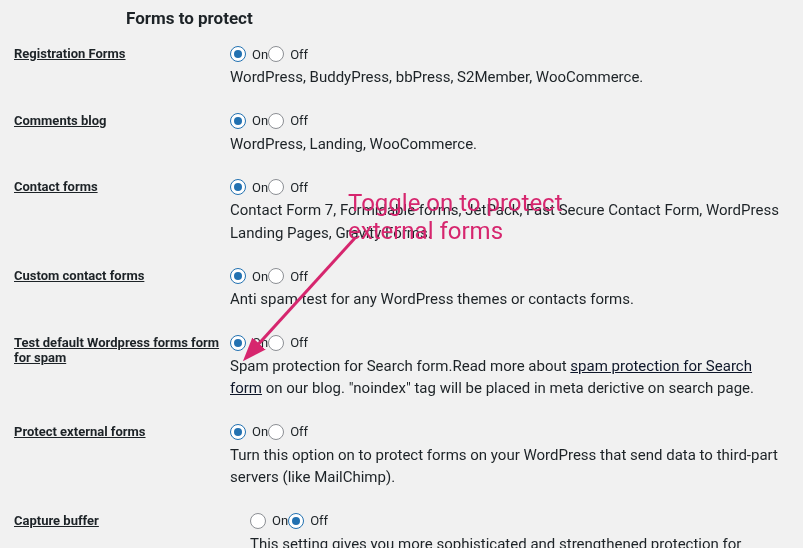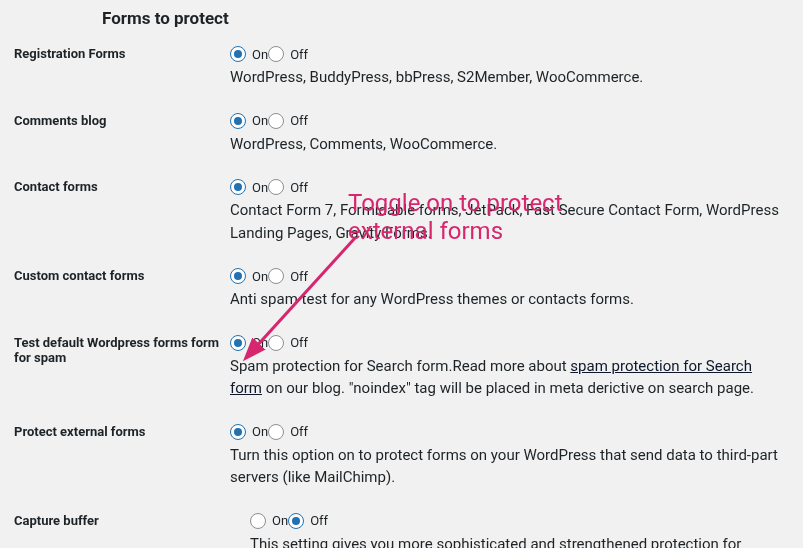--- a/index.html
+++ b/index.html
@@ -9,34 +9,35 @@
     font-family:-apple-system,BlinkMacSystemFont,"Segoe UI",Roboto,Helvetica,Arial,sans-serif;
     font-size:13px;
     color:#1d2327;
     position:relative;
     overflow:hidden;
   }
   .page{padding:8px 16px 16px 10px;}
   h2.section-title{
     font-size:17px;
     font-weight:700;
-    margin:0 0 12px 92px;
+    margin:0 0 12px 116px;
   }
   table.form-table{width:100%;border-collapse:collapse;}
   table.form-table>tbody>tr>th,
   table.form-table>tbody>tr>td{
     vertical-align:top;
     padding:6px 6px 18px 4px;
     text-align:left;
   }
   table.form-table>tbody>tr>th{
     width:206px;
     font-weight:700;
     font-size:13px;
     color:#1d2327;
+    text-decoration:underline;
   }
   th.indent{padding-left:32px;}
   .radio-row{display:flex;align-items:center;margin-bottom:4px;}
   label.radio{
     display:inline-flex;align-items:center;gap:6px;
     font-size:13px;cursor:pointer;
   }
   .rb{
     width:16px;height:16px;border-radius:50%;
     border:1px solid #8c8f94;background:#fff;
@@ -93,21 +94,21 @@
         <div class="radio-row">
           <label class="radio">
             <span class="rb checked"></span>
             <span>On</span>
           </label>
           <label class="radio">
             <span class="rb"></span>
             <span>Off</span>
           </label>
         </div>
-        <div class="desc">WordPress, Comments, WooCommerce.</div>
+        <div class="desc">WordPress, Landing, WooCommerce.</div>
       </td>
     </tr>
 
     <tr>
       <th>Contact forms</th>
       <td>
         <div class="radio-row">
           <label class="radio">
             <span class="rb checked"></span>
             <span>On</span>

